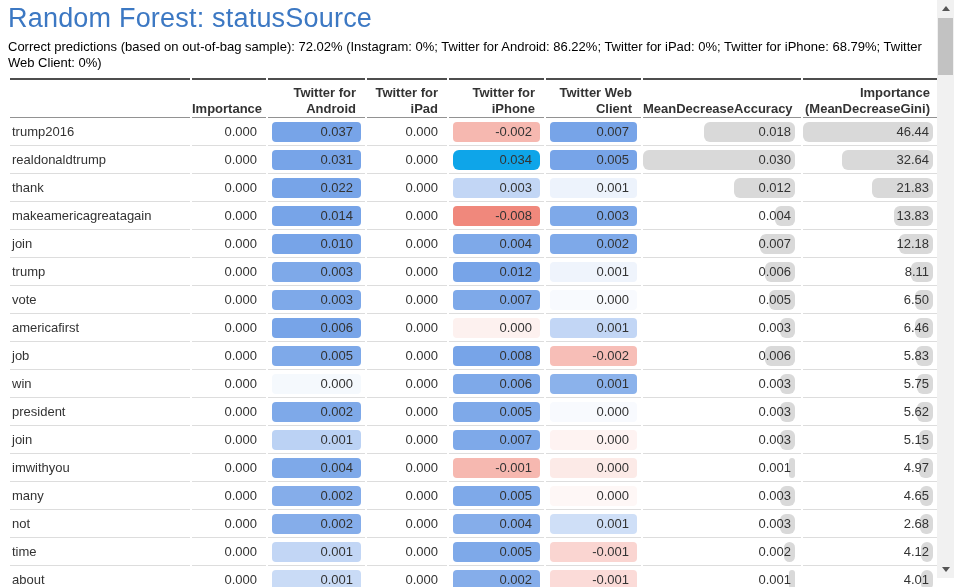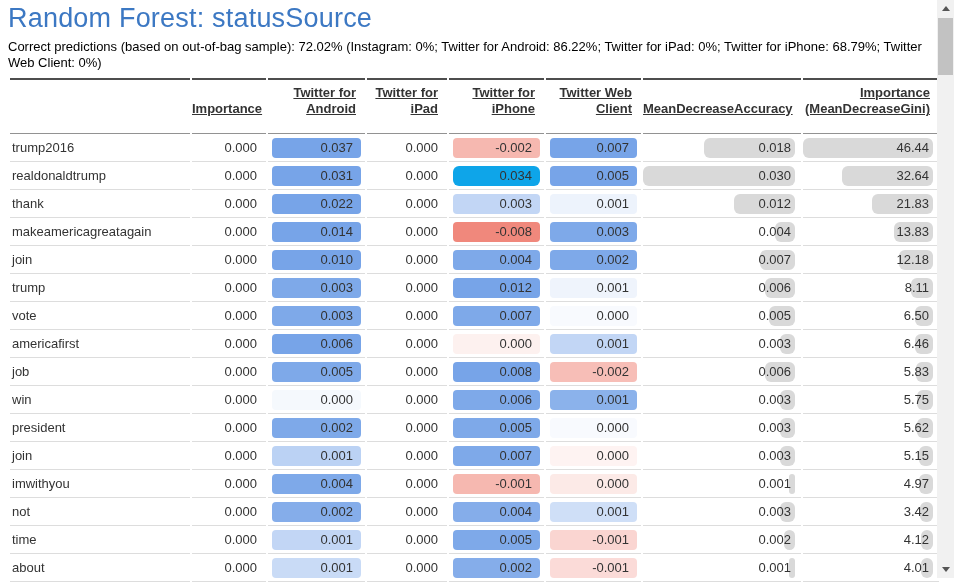--- a/index.html
+++ b/index.html
@@ -4,21 +4,21 @@
 <style>
   html,body{margin:0;padding:0;background:#fff;}
   body{width:954px;height:587px;overflow:hidden;position:relative;
        font-family:"Liberation Sans",sans-serif;color:#333;}
   .content{padding:3px 0 0 8px;width:929px;}
   .title{font-size:27px;font-weight:500;margin:0 0 5px 0;letter-spacing:.2px;}
   .subtitle{font-size:13px;line-height:16px;margin:0 0 7px 0;max-width:924px;}
   table.imp{border-collapse:separate;border-spacing:2px 0;table-layout:fixed;
             width:921px;font-size:13px;}
   th{font-weight:bold;text-align:right;vertical-align:bottom;line-height:16px;
-     padding:5px 9px 16px 0;border-top:2px solid #4d4d4d;border-bottom:1px solid #929292;text-decoration:underline;}
+     padding:5px 9px 0 0;border-top:2px solid #4d4d4d;border-bottom:1px solid #929292;}
   th.th-term{text-align:left;padding-left:2px;}
   td{border-bottom:1px solid #ddd;height:27px;padding:0;vertical-align:middle;}
   td.term{text-align:left;padding-left:2px;}
   td.num{text-align:right;padding-right:9px;}
   td.pillcell{padding:0 4px;}
   .pill{height:20px;line-height:20px;border-radius:4px;text-align:right;
         padding-right:8px;box-sizing:border-box;}
   td.barcell{padding-right:6px;}
   .barwrap{position:relative;height:20px;line-height:20px;}
   .bar{position:absolute;right:0;top:0;height:20px;border-radius:6px;}
@@ -398,20 +398,46 @@
             </div>
           </td>
           <td class="barcell">
             <div class="barwrap">
               <div class="bar" style="width: 11%; background: rgb(217, 217, 217);"></div>
               <div class="barval">4.97</div>
             </div>
           </td>
         </tr>
         <tr>
+          <td class="term">many</td>
+          <td class="num">0.000</td>
+          <td class="pillcell">
+            <div class="pill" style="background: rgb(133, 173, 234);">0.002</div>
+          </td>
+          <td class="num">0.000</td>
+          <td class="pillcell">
+            <div class="pill" style="background: rgb(126, 169, 233);">0.005</div>
+          </td>
+          <td class="pillcell">
+            <div class="pill" style="background: rgb(254, 247, 246);">0.000</div>
+          </td>
+          <td class="barcell">
+            <div class="barwrap">
+              <div class="bar" style="width: 10%; background: rgb(217, 217, 217);"></div>
+              <div class="barval">0.003</div>
+            </div>
+          </td>
+          <td class="barcell">
+            <div class="barwrap">
+              <div class="bar" style="width: 10%; background: rgb(217, 217, 217);"></div>
+              <div class="barval">4.65</div>
+            </div>
+          </td>
+        </tr>
+        <tr>
           <td class="term">not</td>
           <td class="num">0.000</td>
           <td class="pillcell">
             <div class="pill" style="background: rgb(133, 173, 234);">0.002</div>
           </td>
           <td class="num">0.000</td>
           <td class="pillcell">
             <div class="pill" style="background: rgb(133, 173, 234);">0.004</div>
           </td>
           <td class="pillcell">
@@ -419,21 +445,21 @@
           </td>
           <td class="barcell">
             <div class="barwrap">
               <div class="bar" style="width: 10%; background: rgb(217, 217, 217);"></div>
               <div class="barval">0.003</div>
             </div>
           </td>
           <td class="barcell">
             <div class="barwrap">
               <div class="bar" style="width: 10%; background: rgb(217, 217, 217);"></div>
-              <div class="barval">3.42</div>
+              <div class="barval">2.68</div>
             </div>
           </td>
         </tr>
         <tr>
           <td class="term">time</td>
           <td class="num">0.000</td>
           <td class="pillcell">
             <div class="pill" style="background: rgb(194, 214, 245);">0.001</div>
           </td>
           <td class="num">0.000</td>

